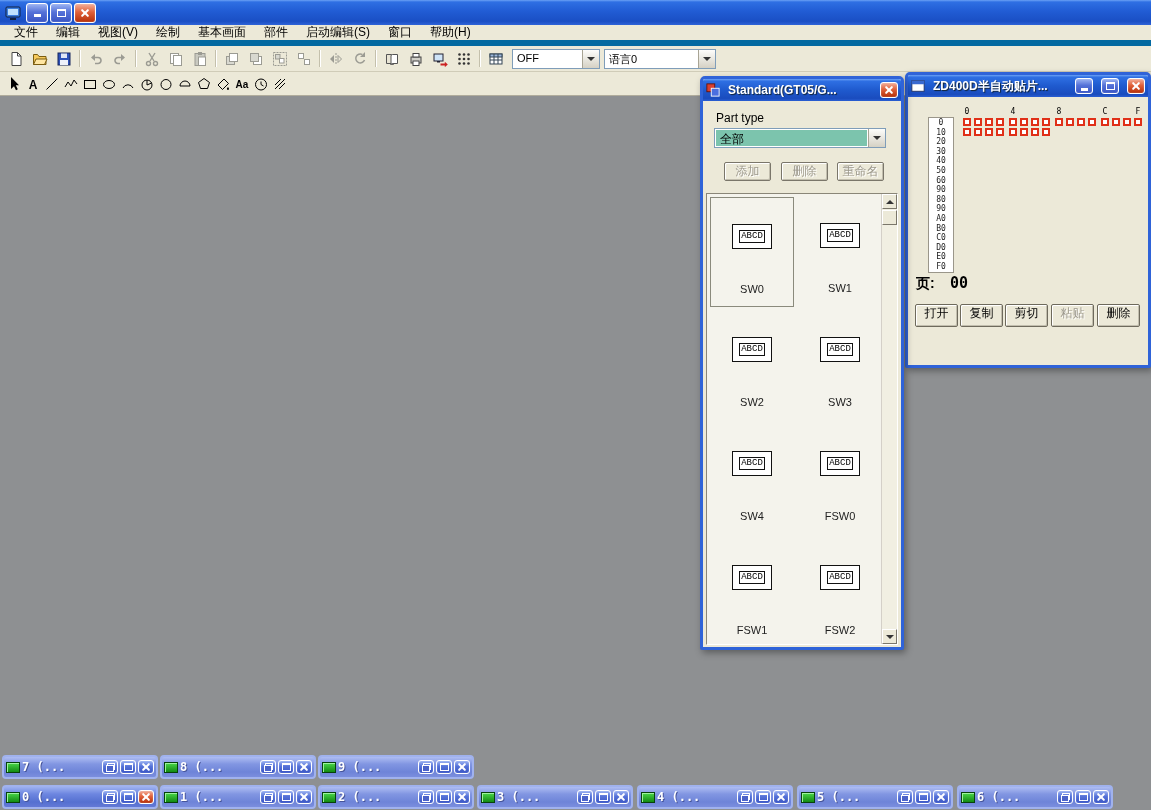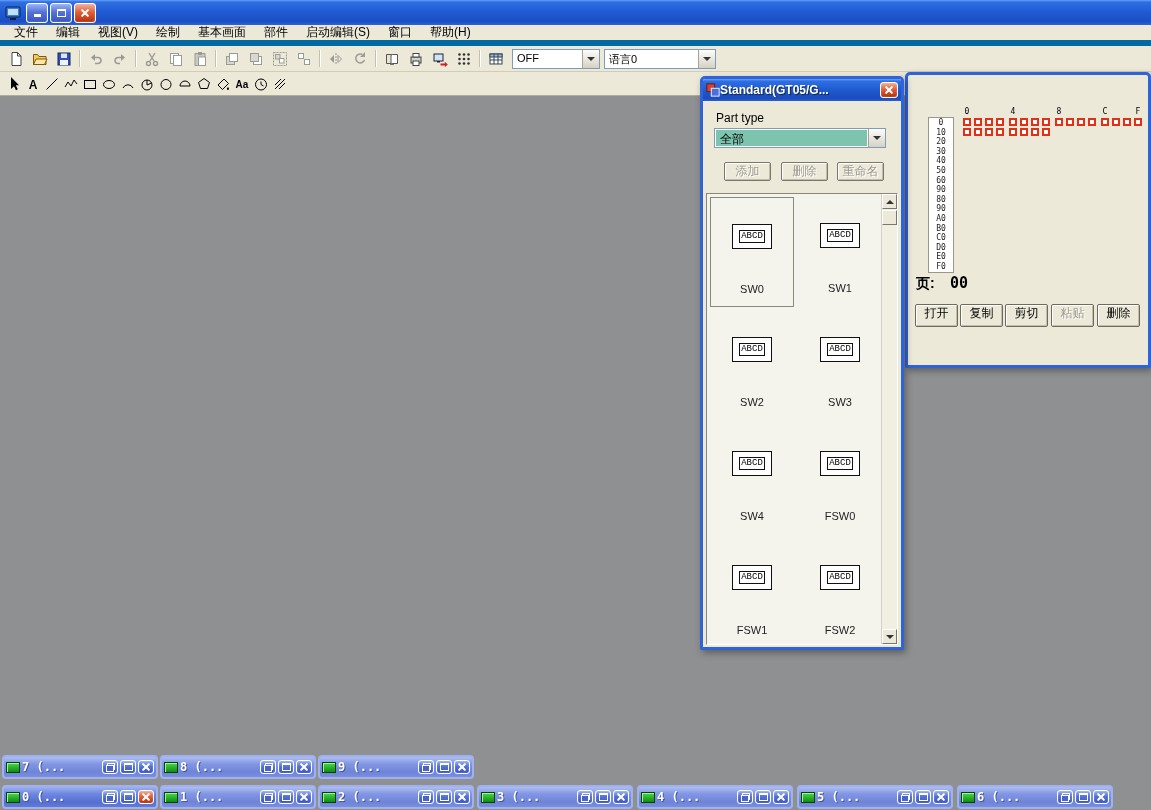--- a/index.html
+++ b/index.html
@@ -42,21 +42,21 @@
   .dd { width:17px; background:linear-gradient(180deg,#fdfdfb,#d5d1c4); border-left:1px solid #a8a494; display:flex; align-items:center; justify-content:center; }
   .tri-d { width:0; height:0; border-left:4px solid transparent; border-right:4px solid transparent; border-top:4px solid #333; }
   .tri-u { width:0; height:0; border-left:4px solid transparent; border-right:4px solid transparent; border-bottom:4px solid #333; }
 
   
   .workspace { position:absolute; top:96px; left:0; right:0; bottom:0; background:#8e9092; }
 
   
   .fwin { position:absolute; background:#ece9d8; border:3px solid #2f63d8; border-radius:5px 5px 2px 2px; box-shadow:2px 3px 7px rgba(0,0,0,.35); }
   .ftitle { height:22px; background:linear-gradient(180deg,#6ba1f5 0%,#2e6fe3 10%,#1f5ace 50%,#1a4cbe 88%,#2a5ed2 100%);
-    display:flex; align-items:center; gap:0; padding:0 3px; border-radius:2px 2px 0 0; }
+    display:flex; align-items:center; gap:8px; padding:0 3px; border-radius:2px 2px 0 0; }
   .ftitle .ft { flex:1; color:#fff; font-weight:bold; font-size:12px; white-space:nowrap; overflow:hidden; text-shadow:1px 1px 1px #123; }
   #std-win { left:700px; top:76px; width:204px; height:574px; z-index:30; }
   #map-win { left:905px; top:72px; width:246px; height:296px; z-index:25; }
 
   
   .pt-label { position:absolute; left:13px; top:32px; }
   .ptcombo { position:absolute; left:11px; top:49px; width:172px; height:20px; border:1px solid #7f9db9; background:#fff; display:flex; }
   .ptval { flex:1; margin:1px; background:#7cc4ad; padding:1px 4px; font-size:12px; }
   .swbtn { position:absolute; top:83px; width:47px; height:19px; background:#ece9d8; border:1px solid #7a766a; border-radius:2px;
     box-shadow:inset 1px 1px 0 #fff, inset -1px -1px 0 #c2beae; display:flex; align-items:center; justify-content:center;
@@ -451,20 +451,36 @@
           </span>
         <span class="sthumb"></span>
         <span class="sbtn down">
             <span class="tri-d"></span>
           </span>
       </div>
     </div>
   </div>
 
   <div class="fwin" id="map-win">
+    <div class="ftitle">
+      <svg width="14" height="14" viewBox="0 0 16 16">
+          <rect x="1" y="2" width="14" height="12" fill="#fff" stroke="#203060"></rect>
+          <rect x="1" y="2" width="14" height="4" fill="#3a6ad0"></rect>
+        </svg>
+      <span class="ft">ZD400D半自动贴片...</span>
+      <span class="mbtn md">
+          <span class="g-min"></span>
+        </span>
+      <span class="mbtn md">
+          <span class="g-max"></span>
+        </span>
+      <span class="mbtn md red">
+          <span class="g-x"></span>
+        </span>
+    </div>
     <div class="chdrs">
       <span class="chdr" style="left:0px">0</span>
       <span class="chdr" style="left:46px">4</span>
       <span class="chdr" style="left:92px">8</span>
       <span class="chdr" style="left:138px">C</span>
       <span class="chdr" style="left:171px">F</span>
     </div>
     <div class="addr-strip">
       <div class="addr-row">0</div>
       <div class="addr-row">10</div>

